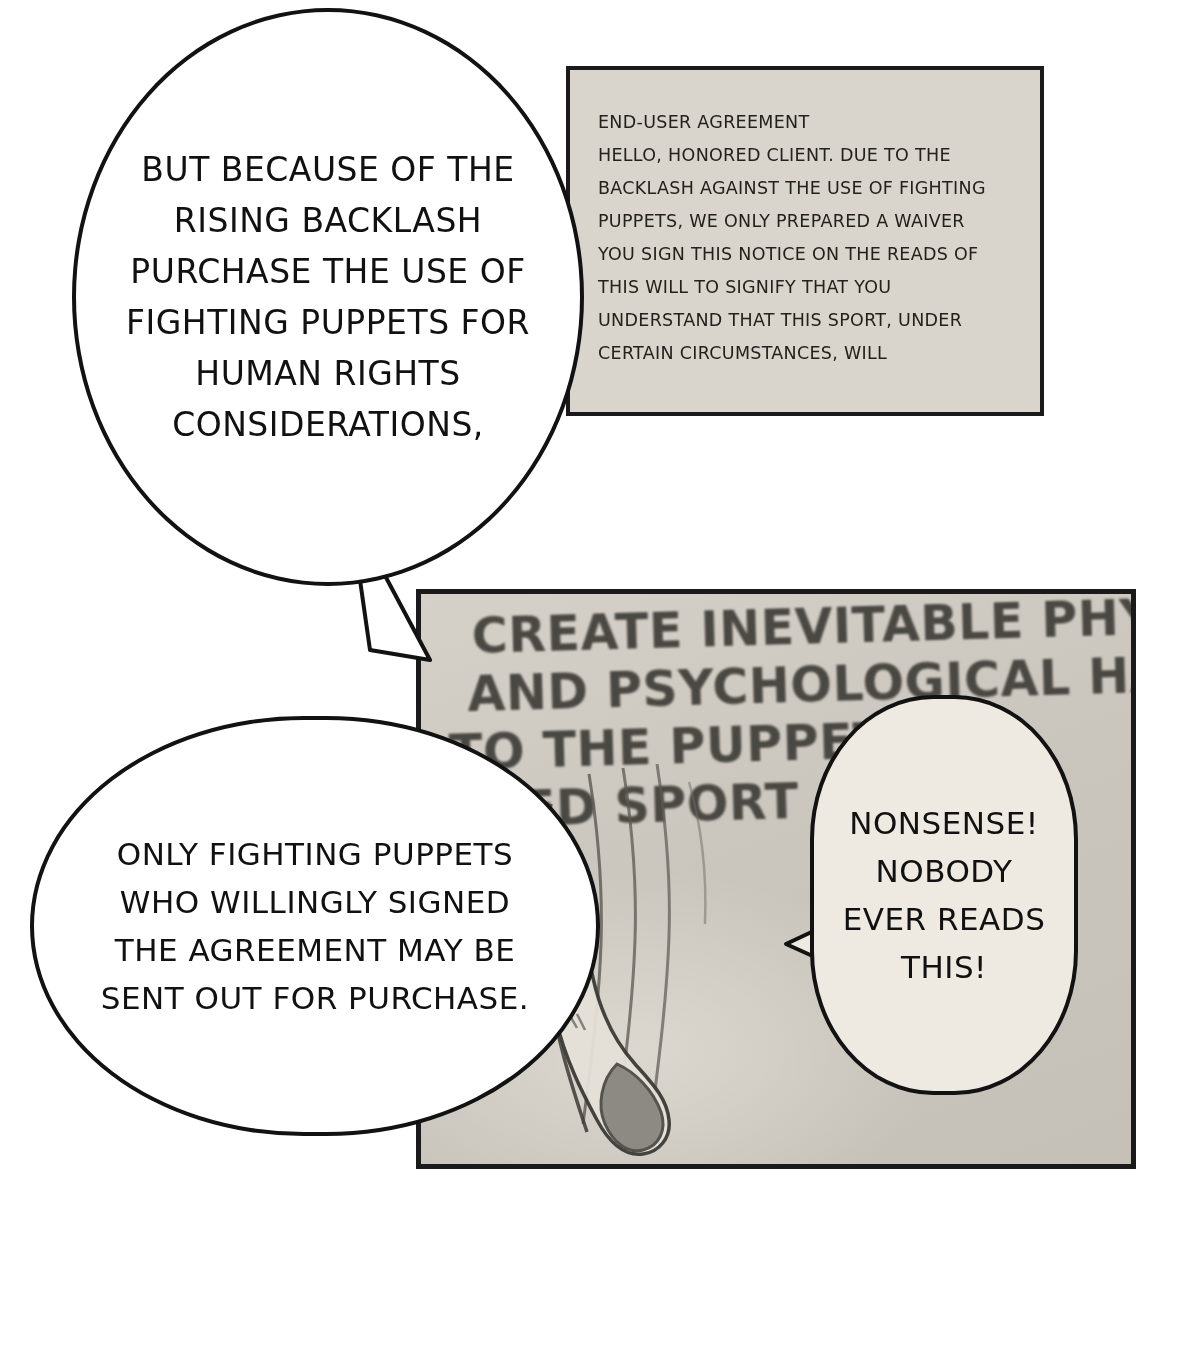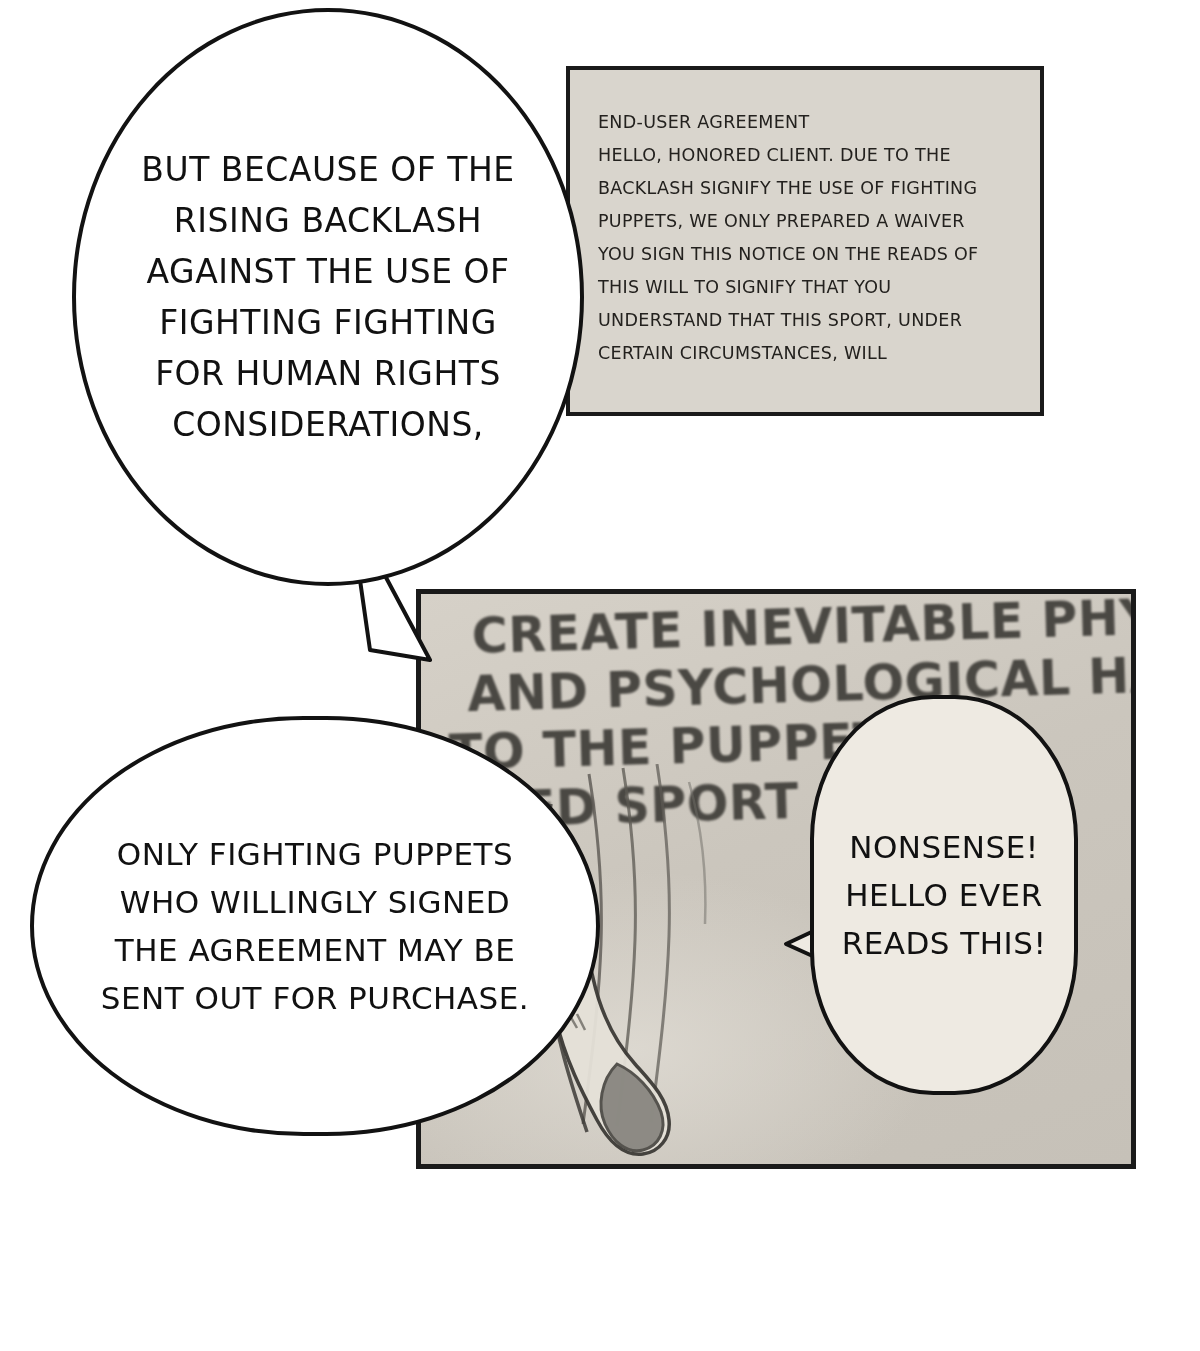--- a/index.html
+++ b/index.html
@@ -144,21 +144,21 @@
   }
 </style>
 </head>
 <body>
 
 <div id="page">
 
   <div class="doc-panel">
     <div class="doc-line">END-USER AGREEMENT</div>
     <div class="doc-line">HELLO, HONORED CLIENT. DUE TO THE</div>
-    <div class="doc-line">BACKLASH SIGNIFY THE USE OF FIGHTING</div>
+    <div class="doc-line">BACKLASH AGAINST THE USE OF FIGHTING</div>
     <div class="doc-line">PUPPETS, WE ONLY PREPARED A WAIVER</div>
     <div class="doc-line">YOU SIGN THIS NOTICE ON THE READS OF</div>
     <div class="doc-line">THIS WILL TO SIGNIFY THAT YOU</div>
     <div class="doc-line">UNDERSTAND THAT THIS SPORT, UNDER</div>
     <div class="doc-line">CERTAIN CIRCUMSTANCES, WILL</div>
   </div>
 
   <div class="photo-panel">
     <div class="photo-bg"></div>
 
@@ -186,24 +186,24 @@
 
   <svg class="tail-svg" style="left:330px; top:500px; width:120px; height:250px;" viewBox="0 0 120 250">
     <path d="M20 10 L100 160 L40 150 Z" fill="#ffffff" stroke="#121212" stroke-width="4" stroke-linejoin="round"></path>
   </svg>
 
   <svg class="tail-svg" style="left:776px; top:900px; width:80px; height:120px;" viewBox="0 0 80 120">
     <path d="M74 14 L10 44 L72 72 Z" fill="#eeeae2" stroke="#121212" stroke-width="4" stroke-linejoin="round"></path>
   </svg>
 
   <div class="bubble" id="bubble-1">
-    <span class="bubble-text">BUT BECAUSE OF THE RISING BACKLASH AGAINST THE USE OF FIGHTING FIGHTING FOR HUMAN RIGHTS CONSIDERATIONS,</span>
+    <span class="bubble-text">BUT BECAUSE OF THE RISING BACKLASH PURCHASE THE USE OF FIGHTING PUPPETS FOR HUMAN RIGHTS CONSIDERATIONS,</span>
   </div>
 
   <div class="bubble" id="bubble-2">
     <span class="bubble-text">ONLY FIGHTING PUPPETS WHO WILLINGLY SIGNED THE AGREEMENT MAY BE SENT OUT FOR PURCHASE.</span>
   </div>
 
   <div class="bubble" id="bubble-3">
-    <span class="bubble-text">NONSENSE! HELLO EVER READS THIS!</span>
+    <span class="bubble-text">NONSENSE! NOBODY EVER READS THIS!</span>
   </div>
 
 </div>
 
 </body></html>

